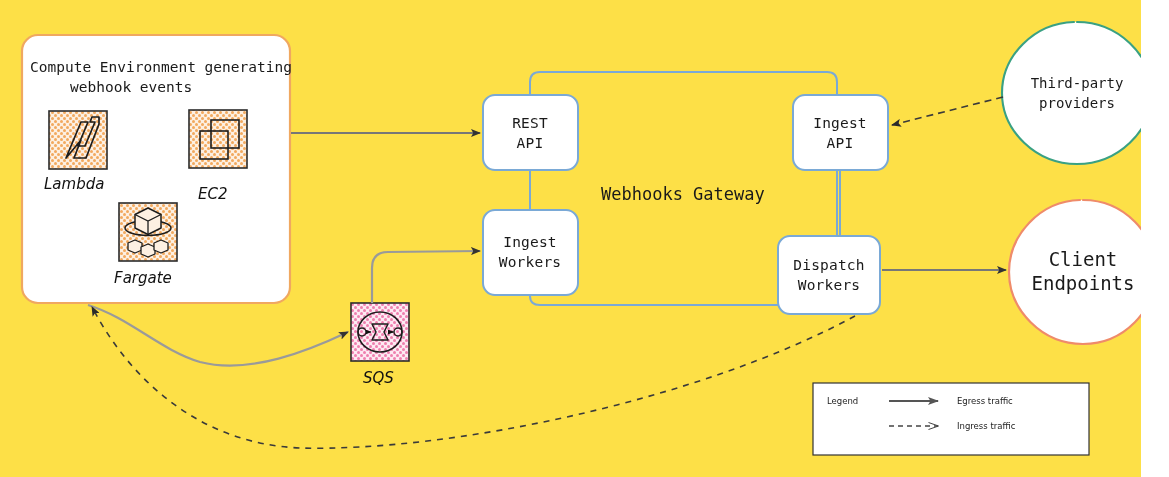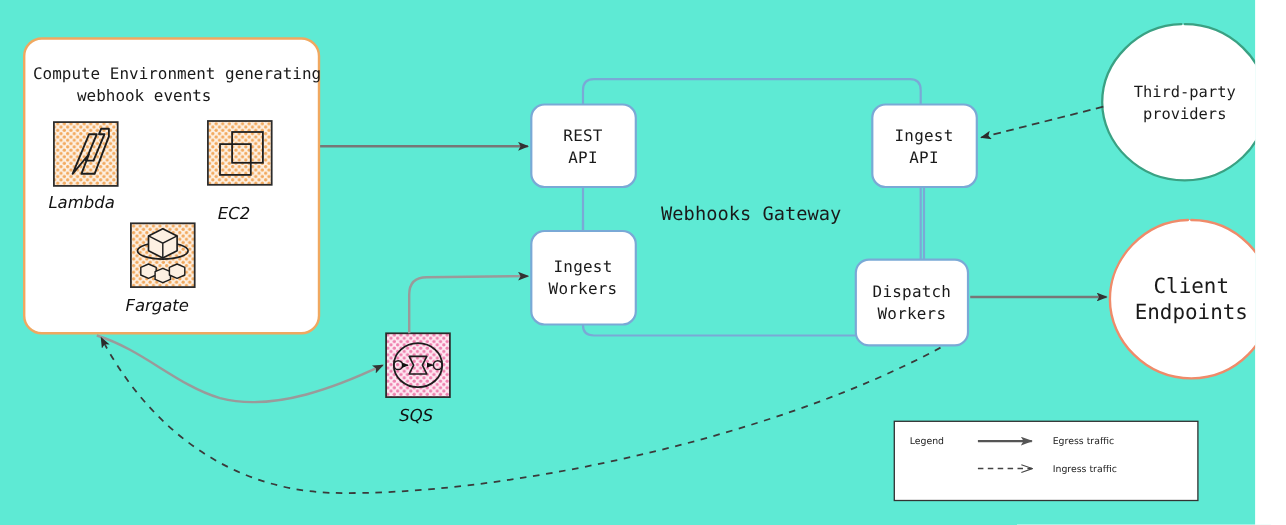--- a/index.html
+++ b/index.html
@@ -8,21 +8,21 @@
     padding: 0;
     background: #ffffff;
   }
   body {
     font-family: "DejaVu Sans Mono", monospace;
   }
   #diagram-root {
     position: relative;
     width: 1141px;
     height: 477px;
-    background: #5eead4;
+    background: #fde047;
     overflow: hidden;
   }
   svg.canvas {
     position: absolute;
     top: 0; left: 0;
     width: 1169px;
     height: 477px;
   }
   .node-text {
     font-family: "DejaVu Sans Mono", monospace;

